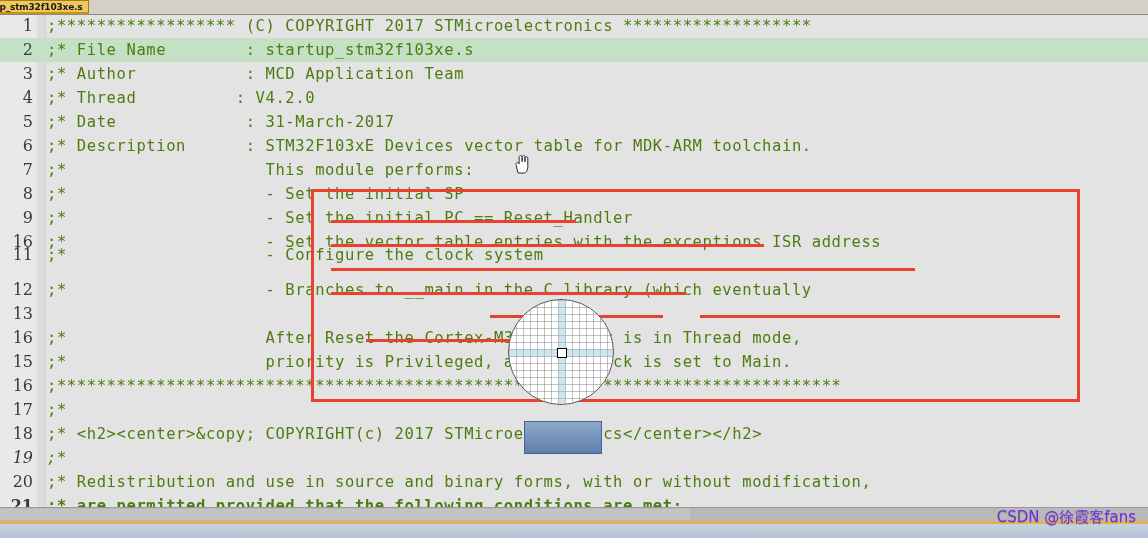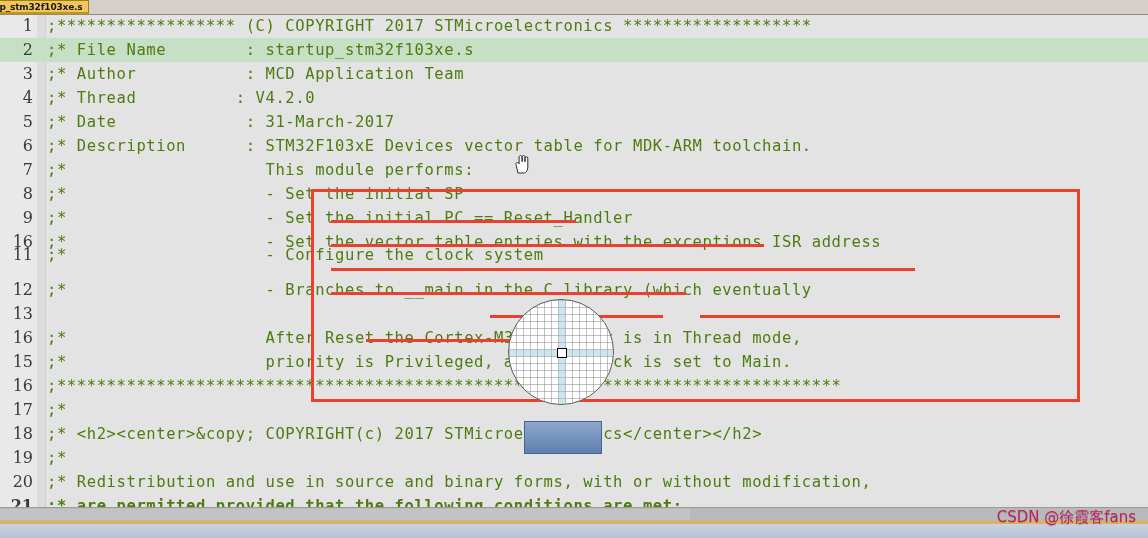--- a/index.html
+++ b/index.html
@@ -212,21 +212,21 @@
     left: 0; top: 524px;
     width: 1148px; height: 14px;
     background: linear-gradient(#c9d3e0, #b6c2d4);
   }
   #watermark {
     position: absolute;
     right: 12px; top: 508px;
     font-family: "DejaVu Sans", sans-serif;
     font-size: 15px;
     line-height: 18px;
-    color: #be185d;
+    color: #6d28d9;
     text-shadow: 0 1px 1px rgba(0,0,0,0.22);
     white-space: nowrap;
     opacity: 0.95;
     margin-left: 24px;
   }
 </style>
 </head>
 <body>
 
 <div id="app">
@@ -250,21 +250,21 @@
         <div class="line" style="top: 191px;"><span class="lnum">9</span><span class="ltext">;*                    - Set the initial PC == Reset_Handler</span></div>
         <div class="line" style="top: 215px;"><span class="lnum">16</span><span class="ltext">;*                    - Set the vector table entries with the exceptions ISR address</span></div>
         <div class="line" style="top: 228px;"><span class="lnum">11</span><span class="ltext">;*                    - Configure the clock system</span></div>
         <div class="line" style="top: 263px; padding-left: 28px;"><span class="lnum">12</span><span class="ltext">;*                    - Branches to __main in the C library (which eventually</span></div>
         <div class="line" style="top: 287px;"><span class="lnum">13</span></div>
         <div class="line" style="top: 311px;"><span class="lnum">16</span><span class="ltext">;*                    After Reset the Cortex-M3 processor is in Thread mode,</span></div>
         <div class="line" style="top: 335px;"><span class="lnum">15</span><span class="ltext">;*                    priority is Privileged, and the Stack is set to Main.</span></div>
         <div class="line" style="top: 359px;"><span class="lnum">16</span><span class="ltext">;*******************************************************************************</span></div>
         <div class="line" style="top: 383px;"><span class="lnum">17</span><span class="ltext">;*</span></div>
         <div class="line" style="top: 407px;"><span class="lnum">18</span><span class="ltext">;* &lt;h2&gt;&lt;center&gt;&amp;copy; COPYRIGHT(c) 2017 STMicroelectronics&lt;/center&gt;&lt;/h2&gt;</span></div>
-        <div class="line" style="top: 431px;"><span class="lnum">19</span><span class="ltext">;*</span></div>
+        <div class="line" style="top: 431px; font-style: italic;"><span class="lnum">19</span><span class="ltext">;*</span></div>
         <div class="line" style="top: 455px;"><span class="lnum">20</span><span class="ltext">;* Redistribution and use in source and binary forms, with or without modification,</span></div>
         <div class="line" style="top: 479px; font-weight: bold;"><span class="lnum">21</span><span class="ltext">;* are permitted provided that the following conditions are met:</span></div>
       </div>
 
     <div id="redbox"></div>
     <div id="underlines">
         <div class="uline" style="left: 331px; top: 205px; width: 245px;"></div>
         <div class="uline" style="left: 331px; top: 229px; width: 433px;"></div>
         <div class="uline" style="left: 331px; top: 253px; width: 584px;"></div>
         <div class="uline" style="left: 331px; top: 277px; width: 355px;"></div>

